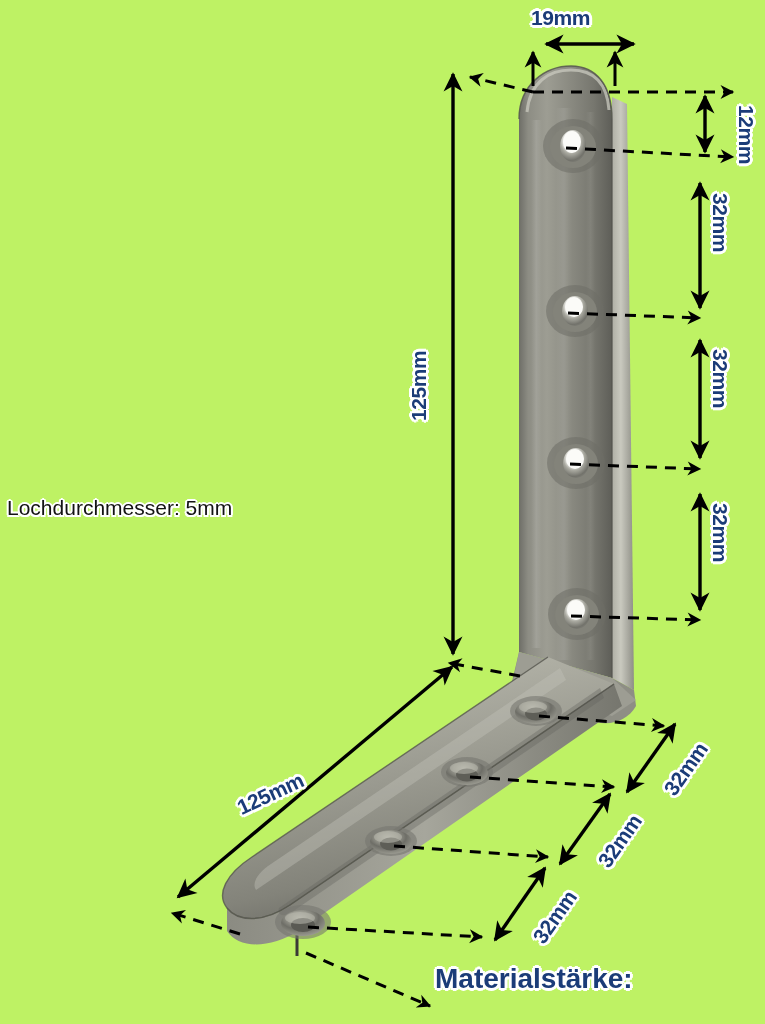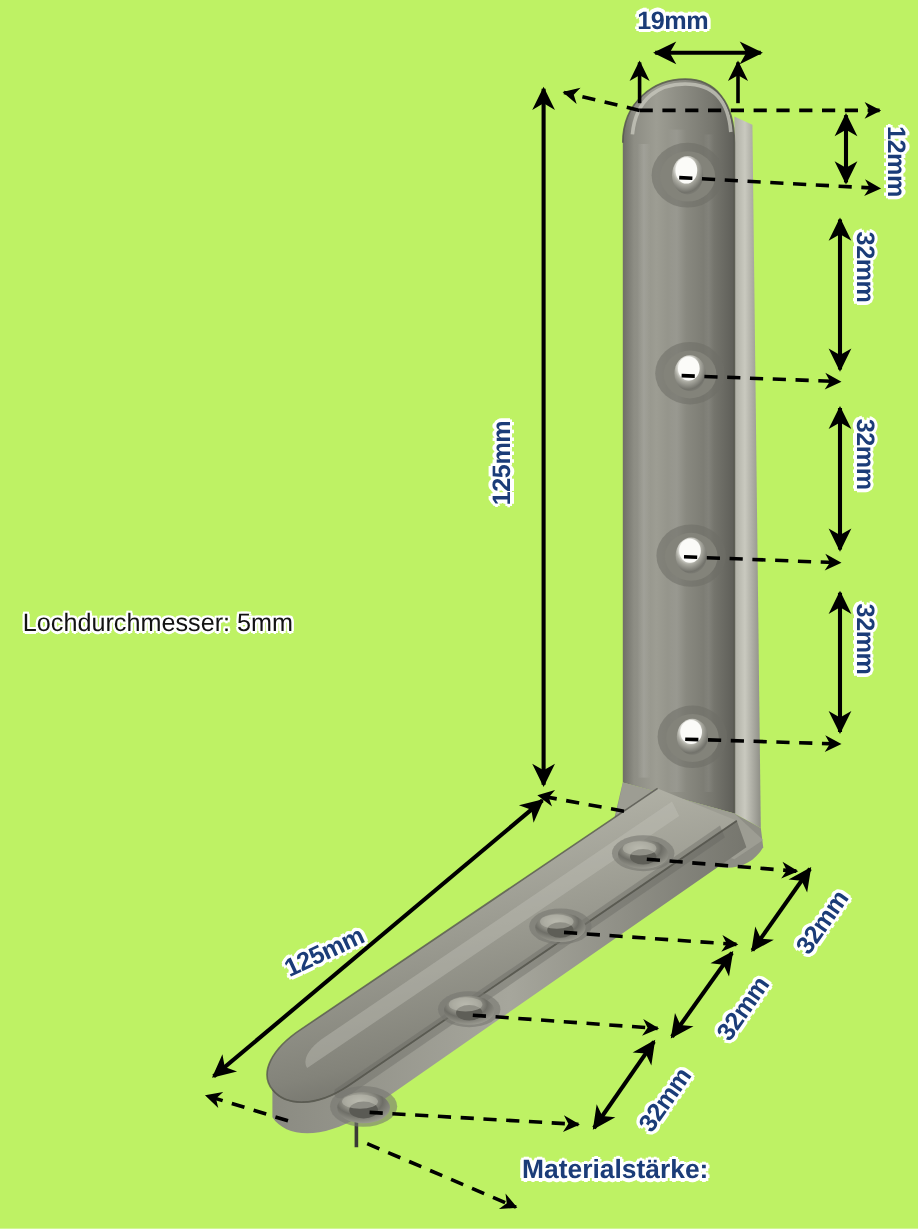--- a/index.html
+++ b/index.html
@@ -43,28 +43,28 @@
     font-weight:normal;
     font-size:21px;
     line-height:1.35;
     white-space:nowrap;
     text-shadow:
       -1.5px -1.5px 0 #fff, 1.5px -1.5px 0 #fff,
       -1.5px  1.5px 0 #fff, 1.5px  1.5px 0 #fff,
       -2px 0 0 #fff, 2px 0 0 #fff, 0 -2px 0 #fff, 0 2px 0 #fff;
     user-select:none;
   }
-  .note div{margin:12px;padding:0;}
+  .note div{margin:0;padding:0;}
 
   .matlabel{
     position:absolute;
     color:#1b3c78;
     font-family:"Liberation Sans", sans-serif;
     font-weight:bold;
-    font-size:22px;
+    font-size:28px;
     line-height:1.22;
     white-space:nowrap;
     text-shadow:
       -2px -2px 0 #fff, 2px -2px 0 #fff,
       -2px  2px 0 #fff, 2px  2px 0 #fff,
       -2px 0 0 #fff, 2px 0 0 #fff, 0 -2px 0 #fff, 0 2px 0 #fff,
       -3px 0 0 #fff, 3px 0 0 #fff, 0 -3px 0 #fff, 0 3px 0 #fff;
     user-select:none;
   }
 </style>

